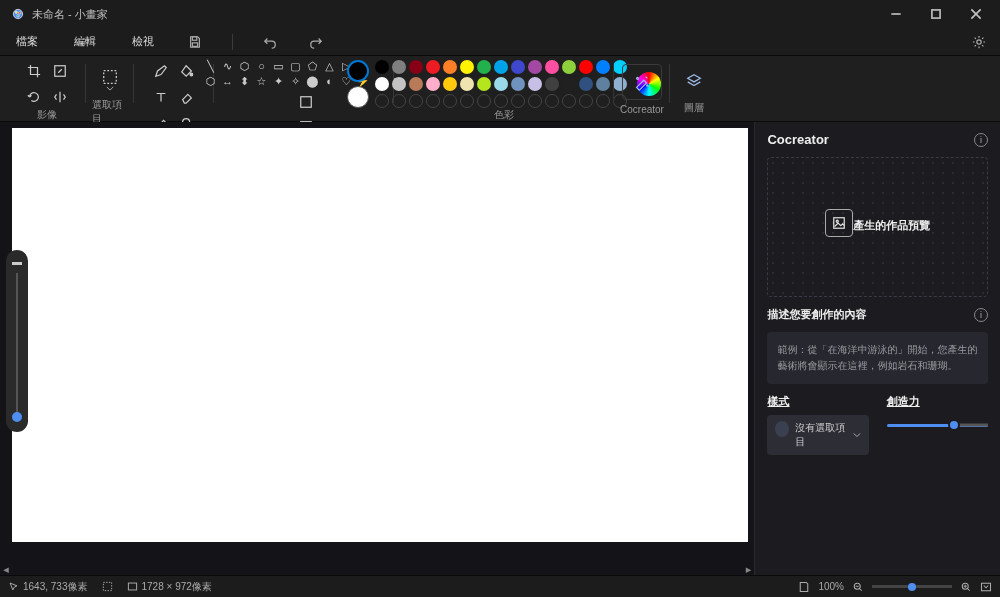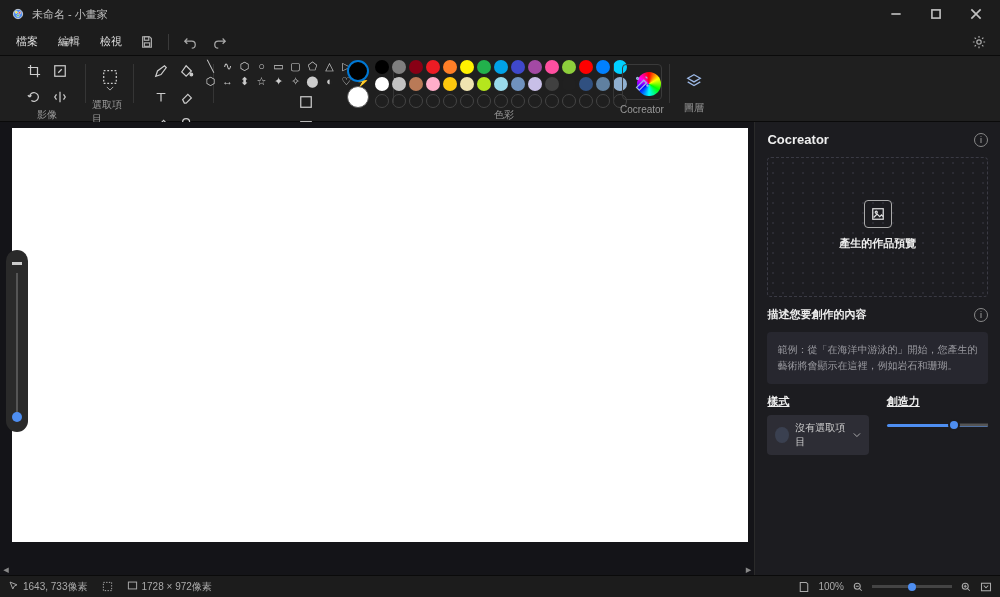--- a/index.html
+++ b/index.html
@@ -30,21 +30,21 @@
   color: #c0c0c0; font-size: 10px;
 }
 
 
 .menu-bar {
   display: flex;
   align-items: center;
   height: 28px;
   background: #1c1c1c;
   padding: 0 8px;
-  gap: 4px;
+  gap: 20px;
   border-bottom: 1px solid #0a0a0a;
 }
 .menu-item { padding: 4px 8px; font-size: 11px; color: #ddd; border-radius: 3px; }
 .menu-icon { padding: 4px 6px; color: #aaa; display: flex; align-items: center; }
 .menu-sep { width: 1px; height: 16px; background: #3a3a3a; margin: 0 4px; }
 .menu-right { margin-left: auto; display: flex; gap: 6px; align-items: center; }
 
 
 .ribbon {
   display: flex;
@@ -166,21 +166,21 @@
 }
 .panel-header { display: flex; align-items: center; justify-content: space-between; }
 .panel-title { font-size: 13px; font-weight: 600; color: #eee; }
 .info-icon { width: 14px; height: 14px; border: 1px solid #888; border-radius: 50%; display: flex; align-items: center; justify-content: center; font-size: 9px; color: #aaa; }
 
 .preview-box {
   border: 1px dashed #3a3a44;
   border-radius: 4px;
   height: 140px;
   display: flex;
-  flex-direction: column;
+  flex-direction: row;
   align-items: center;
   justify-content: center;
   padding: 10px;
   text-align: center;
   background-image: radial-gradient(circle,#2b2b33 1px,transparent 1px);
   background-size: 10px 10px;
 }
 .preview-box .pv-icon { width: 28px; height: 28px; border: 1.5px solid #aaa; border-radius: 4px; display: flex; align-items: center; justify-content: center; margin-bottom: 8px; }
 .preview-title { font-size: 11px; font-weight: 600; color: #eee; margin-bottom: 4px; }
 .preview-desc { font-size: 10px; color: #9a9aa0; line-height: 1.5; }
@@ -205,42 +205,42 @@
   background: #2d2d35;
   border-radius: 4px;
   padding: 6px 8px;
   display: flex;
   align-items: center;
   gap: 6px;
   font-size: 10px;
   color: #ccc;
   justify-content: space-between;
 }
-.dropdown-left { display: flex; align-items: center; gap: 6px; }
+.dropdown-left { display: flex; align-items: flex-start; gap: 6px; }
 .style-sw { width: 16px; height: 16px; border-radius: 50%; background: #3a4050; }
 
 .hslider { position: relative; height: 20px; display: flex; align-items: center; }
 .hslider-track { height: 3px; flex: 1; background: #4e8ef1; border-radius: 2px; }
 .hslider-track::after { content: ""; position: absolute; right: 0; top: 50%; transform: translateY(-50%); width: 32%; height: 3px; background: #555; }
 .hslider-thumb { position: absolute; left: 66%; top: 50%; transform: translate(-50%,-50%); width: 12px; height: 12px; border-radius: 50%; background: #4e8ef1; border: 2px solid #1c1c20; }
 
 
 .status-bar {
   height: 22px;
   background: #1c1c1c;
   border-top: 1px solid #0a0a0a;
   display: flex;
   align-items: center;
   padding: 0 8px;
   font-size: 10px;
   color: #aaa;
   gap: 12px;
 }
 .status-left { display: flex; align-items: center; gap: 14px; flex: 1; }
-.status-item { display: flex; gap: 4px; }
+.status-item { display: flex; align-items: center; gap: 4px; }
 .status-right { display: flex; align-items: center; gap: 8px; }
 .zoom-track { width: 80px; height: 3px; background: #444; position: relative; }
 .zoom-thumb { position: absolute; left: 50%; top: 50%; transform: translate(-50%,-50%); width: 8px; height: 8px; border-radius: 50%; background: #4e8ef1; }
 
 
 .svg-ic { width: 14px; height: 14px; stroke: currentColor; fill: none; stroke-width: 1.4; }
 .svg-ic-lg { width: 18px; height: 18px; }
 
 
 .hscroll { position: absolute; left: 0; right: 0; bottom: 0; height: 12px; display: flex; align-items: center; }

